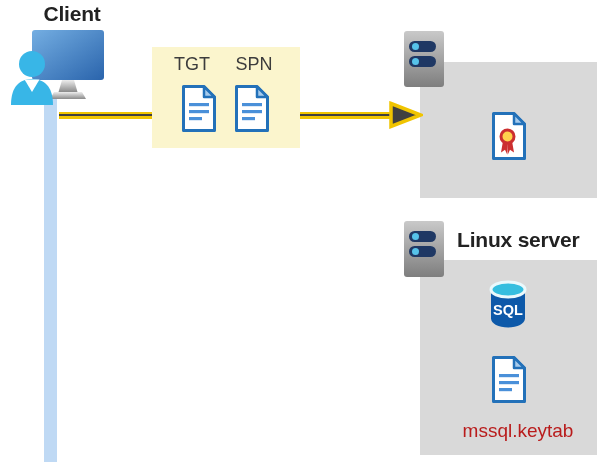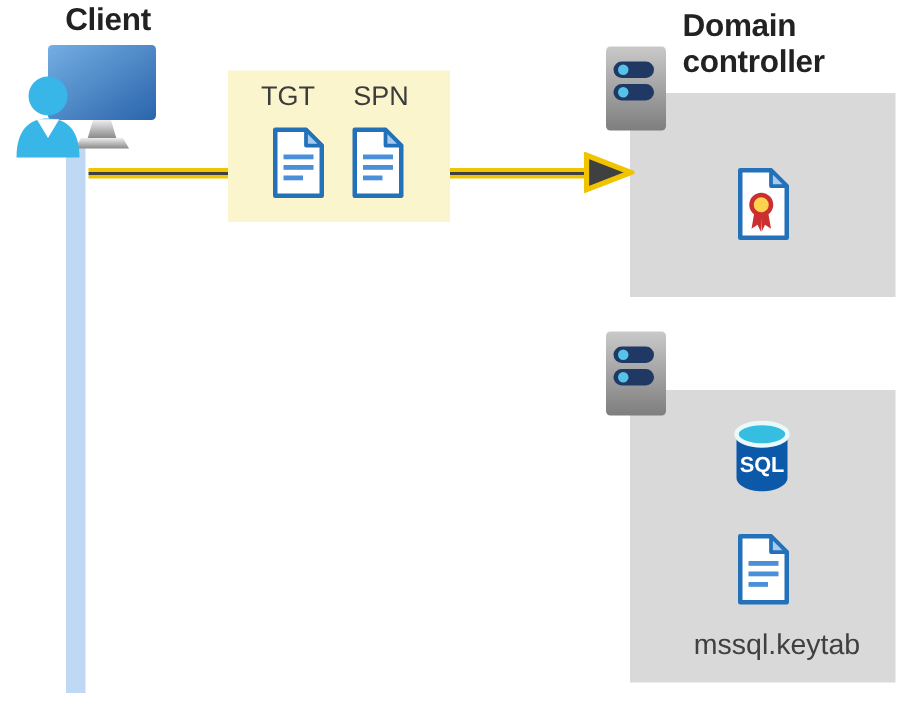--- a/index.html
+++ b/index.html
@@ -6,21 +6,21 @@
   .canvas{
     position:relative;width:600px;height:468px;background:#ffffff;overflow:hidden;
     font-family:"Liberation Sans",sans-serif;
     padding-left:48px;
   }
   .abs{position:absolute;}
   .heading{
     font-weight:700;font-size:21px;line-height:24px;color:#222222;letter-spacing:-0.2px;
   }
   .sublabel{font-size:18px;color:#3c3c3c;}
-  .keytab{font-size:19px;color:#404040;text-align:center;}
+  .keytab{font-size:19px;color:#b91c1c;text-align:center;}
   .center{text-align:center;}
 
   
   .v-line{left:44px;top:96px;width:13px;height:366px;background:#BFD9F4;z-index:0;}
 
   
   .arrow-shaft{
     left:59px;top:112px;width:331px;height:7px;z-index:1;
     background:linear-gradient(180deg,#F0C400 0px,#F0C400 2.5px,#404040 2.5px,#404040 4.5px,#F0C400 4.5px,#F0C400 7px);
   }
@@ -99,40 +99,40 @@
   <div class="abs gray-box dc-box"></div>
 
   <svg class="abs z2" style="left:403px;top:30px;" width="42" height="58" viewBox="0 0 42 58">
     <rect x="1" y="1" width="40" height="56" rx="3" fill="url(#gsrv)"></rect>
     <rect x="6" y="11" width="27" height="11" rx="5.5" fill="#1F3864"></rect>
     <rect x="6" y="26" width="27" height="11" rx="5.5" fill="#1F3864"></rect>
     <circle cx="12.5" cy="16.5" r="3.5" fill="#56C2E9"></circle>
     <circle cx="12.5" cy="31.5" r="3.5" fill="#56C2E9"></circle>
   </svg>
 
-  <div class="abs heading z4" style="left:455px;top:6px;width:125px;">Domain controller</div>
 
   <svg class="abs z2" style="left:490px;top:111px;" width="38" height="50" viewBox="0 0 38 50">
     <path d="M3.5 2.5 H24 L34.5 13 V47.5 H3.5 Z" fill="#ffffff" stroke="#2371B9" stroke-width="3" stroke-linejoin="round"></path>
     <path d="M24 2.5 V13 H34.5 Z" fill="#A7CBEC" stroke="#2371B9" stroke-width="2.5" stroke-linejoin="round"></path>
     <path d="M13 30 L11 41.5 L15 38.8 L17.2 43.5 L17.8 31 Z" fill="#CC2F2F"></path>
     <path d="M22 30 L24 41.5 L20 38.8 L17.8 43.5 L17.2 31 Z" fill="#CC2F2F"></path>
     <circle cx="17.5" cy="25.5" r="6.5" fill="#FFD24D" stroke="#CC2F2F" stroke-width="3"></circle>
   </svg>
 
   <div class="abs gray-box linux-box"></div>
 
   <svg class="abs z2" style="left:403px;top:220px;" width="42" height="58" viewBox="0 0 42 58">
     <rect x="1" y="1" width="40" height="56" rx="3" fill="url(#gsrv)"></rect>
     <rect x="6" y="11" width="27" height="11" rx="5.5" fill="#1F3864"></rect>
     <rect x="6" y="26" width="27" height="11" rx="5.5" fill="#1F3864"></rect>
     <circle cx="12.5" cy="16.5" r="3.5" fill="#56C2E9"></circle>
     <circle cx="12.5" cy="31.5" r="3.5" fill="#56C2E9"></circle>
   </svg>
 
+  <div class="abs heading z4" style="left:457px;top:228px;width:140px;">Linux server</div>
 
   <svg class="abs z2" style="left:487px;top:280px;" width="42" height="50" viewBox="0 0 42 50">
     <path d="M4 9 V38.5 C4 43.5 11.6 47.5 21 47.5 C30.4 47.5 38 43.5 38 38.5 V9 Z" fill="#0D59A9"></path>
     <ellipse cx="21" cy="9.5" rx="17" ry="7.5" fill="#35BEDF" stroke="#EAF9FC" stroke-width="3"></ellipse>
     <text x="21" y="34.5" font-family="Liberation Sans, sans-serif" font-size="14.5" font-weight="bold" fill="#ffffff" text-anchor="middle">SQL</text>
   </svg>
 
   <svg class="abs z2" style="left:490px;top:355px;" width="38" height="49" viewBox="0 0 38 49">
     <path d="M3.5 2.5 H24 L34.5 13 V46.5 H3.5 Z" fill="#ffffff" stroke="#2371B9" stroke-width="3" stroke-linejoin="round"></path>
     <path d="M24 2.5 V13 H34.5 Z" fill="#A7CBEC" stroke="#2371B9" stroke-width="2.5" stroke-linejoin="round"></path>

